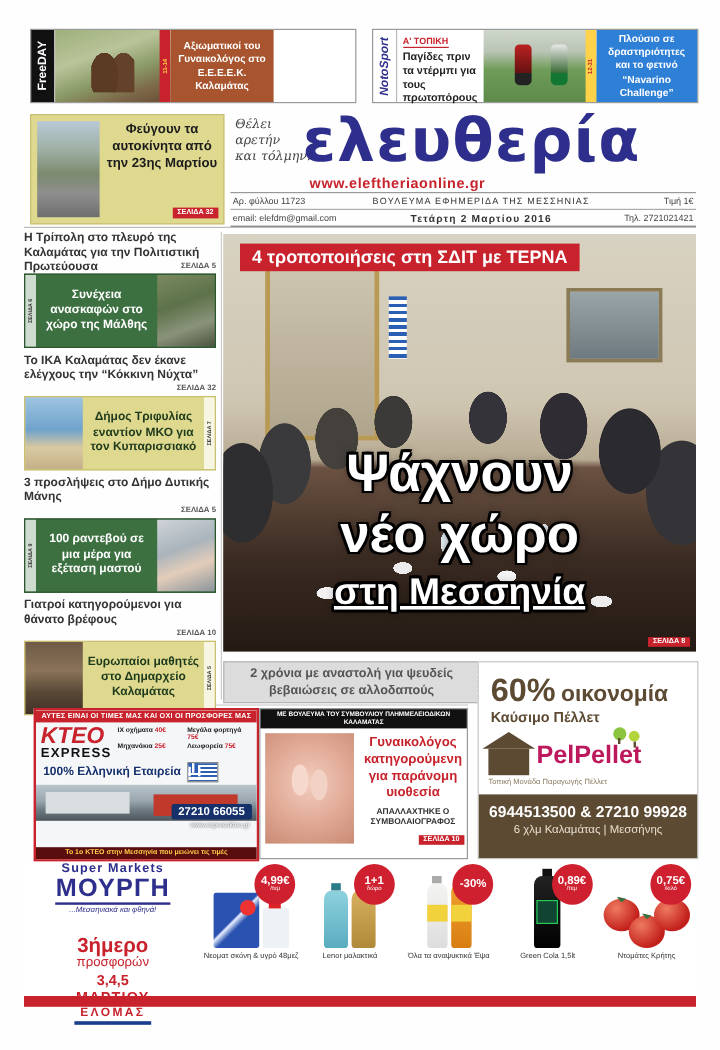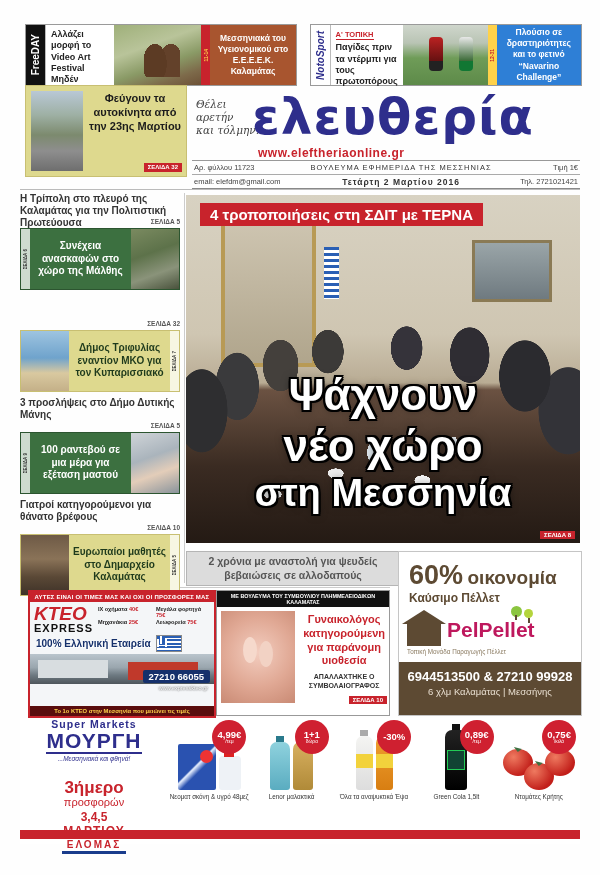--- a/index.html
+++ b/index.html
@@ -28,21 +28,21 @@
   .photo-vtag{position:absolute;right:0;top:0;bottom:0;width:9px;display:flex;align-items:center;justify-content:center;}
   .photo-vtag span{writing-mode:vertical-rl;transform:rotate(180deg);font-size:5px;font-weight:bold;}
   .vtag-red{background:#c8232c;color:#ffd24a;}
   .vtag-yellow{background:#ffd24a;color:#c8232c;}
   .tease-box{width:78px;display:flex;align-items:center;justify-content:center;text-align:center;
              font-size:8.5px;font-weight:bold;color:#fff;padding:2px 4px;line-height:1.3;}
   .box-brown{background:#a8552f;}
   .box-blue{background:#2e7fd6;}
 
   
-  .mast-teaser{position:absolute;left:25px;top:85px;width:160px;height:90px;background:#ded98e;
+  .mast-teaser{position:absolute;left:25px;top:95px;width:160px;height:90px;background:#ded98e;
                border:1px solid #c8bf72;display:flex;}
   .mast-teaser .photo{width:52px;margin:5px;background:linear-gradient(180deg,#b9c8d6 0%,#9eb0a4 30%,#7c8a6e 55%,#8e8e8e 75%,#6e6e6e 100%);}
   .mast-teaser .txt{flex:1;padding:6px 4px 2px 0;text-align:center;font-weight:bold;font-size:11px;line-height:1.25;color:#1c1c1c;position:relative;}
   .page-badge{display:inline-block;background:#c8232c;color:#fff;font-size:6px;font-weight:bold;padding:1px 4px;}
   .mast-teaser .page-badge{position:absolute;right:4px;bottom:4px;}
 
   .motto{position:absolute;left:196px;top:98px;font-family:"DejaVu Serif",serif;font-style:italic;
          font-size:10.5px;color:#444;line-height:1.25;}
   .logo{position:absolute;left:252px;top:88px;width:330px;font-size:50px;font-weight:800;color:#2e2e8c;
         letter-spacing:1px;font-family:"DejaVu Sans",sans-serif;}
@@ -103,21 +103,21 @@
      radial-gradient(ellipse 9px 5px at 80% 88%,#ededed 98%,transparent),
      radial-gradient(ellipse 4px 9px at 47% 74%,#dfe8ee 98%,transparent),
      radial-gradient(ellipse 4px 9px at 68% 72%,#e8eef2 98%,transparent);}
   .main-banner{position:absolute;left:14px;top:8px;background:#c8232c;color:#fff;font-weight:bold;
                font-size:15px;padding:3px 10px;}
   .headline{position:absolute;left:0;right:0;top:176px;text-align:center;color:#fff;font-weight:bold;
             text-shadow:-2px -2px 0 #000,2px -2px 0 #000,-2px 2px 0 #000,2px 2px 0 #000,
                         0 -2px 0 #000,0 2px 0 #000,-2px 0 0 #000,2px 0 0 #000,0 0 8px rgba(0,0,0,.55);}
   .hl1{font-size:44px;line-height:48px;}
   .hl2{font-size:44px;line-height:54px;}
-  .hl3{font-size:38px;line-height:40px;}
+  .hl3{font-size:31px;line-height:40px;text-decoration:underline;}
   .main-page{position:absolute;right:5px;bottom:4px;}
 
   .gray-banner{position:absolute;left:186px;top:551px;width:204px;height:33px;background:#dcdcdc;
                border:1px solid #b5b5b5;color:#555;font-weight:bold;font-size:10.5px;line-height:1.3;
                display:flex;align-items:center;justify-content:center;text-align:center;padding:0 12px 0 4px;}
   .gray-banner .strip{position:absolute;right:2px;top:3px;bottom:3px;width:7px;
                background:repeating-linear-gradient(180deg,#888 0 2px,#eee 2px 4px);}
 
   
   .pellet{position:absolute;left:398px;top:551px;width:182px;height:163px;border:1px solid #c5c5c5;background:#fff;}
@@ -226,27 +226,26 @@
 </style>
 </head>
 <body>
 
 <div id="page">
 
   <div class="tease tease-left">
     <div class="brand-strip brand-free">
         <span>FreeDAY</span>
       </div>
-    <div class="tease-txt">Αλλάζει μορφή το Video Art Festival Μηδέν</div>
     <div class="tease-photo photo-antlers">
       <div class="photo-vtag vtag-red">
           <span>11-14</span>
         </div>
     </div>
-    <div class="tease-box box-brown">Μεσσηνιακά του Υγειονομικού στο Ε.Ε.Ε.Ε.Κ. Καλαμάτας</div>
+    <div class="tease-box box-brown">Αξιωματικοί του Γυναικολόγος στο Ε.Ε.Ε.Ε.Κ. Καλαμάτας</div>
   </div>
 
   <div class="tease tease-right">
     <div class="brand-strip brand-noto">
         <span>NotoSport</span>
       </div>
     <div class="tease-txt">
       <span class="tease-kicker">Α' ΤΟΠΙΚΗ</span><br>
       <span>Παγίδες πριν τα ντέρμπι για τους πρωτοπόρους</span>
     </div>
@@ -297,20 +296,21 @@
       <span class="sb-page">ΣΕΛΙΔΑ 5</span>
     </div>
     <div class="sb-box sb-green">
       <div class="vstrip">
           <span>ΣΕΛΙΔΑ 6</span>
         </div>
       <div class="t">Συνέχεια ανασκαφών στο χώρο της Μάλθης</div>
       <div class="ph ph-malthi"></div>
     </div>
     <div class="sb-text">
+      <span>Το ΙΚΑ Καλαμάτας δεν έκανε ελέγχους την “Κόκκινη Νύχτα”</span>
       <span class="sb-page">ΣΕΛΙΔΑ 32</span>
     </div>
     <div class="sb-box sb-yellow">
       <div class="ph ph-beach"></div>
       <div class="t">Δήμος Τριφυλίας εναντίον ΜΚΟ για τον Κυπαρισσιακό</div>
       <div class="vstrip">
           <span>ΣΕΛΙΔΑ 7</span>
         </div>
     </div>
     <div class="sb-text">

